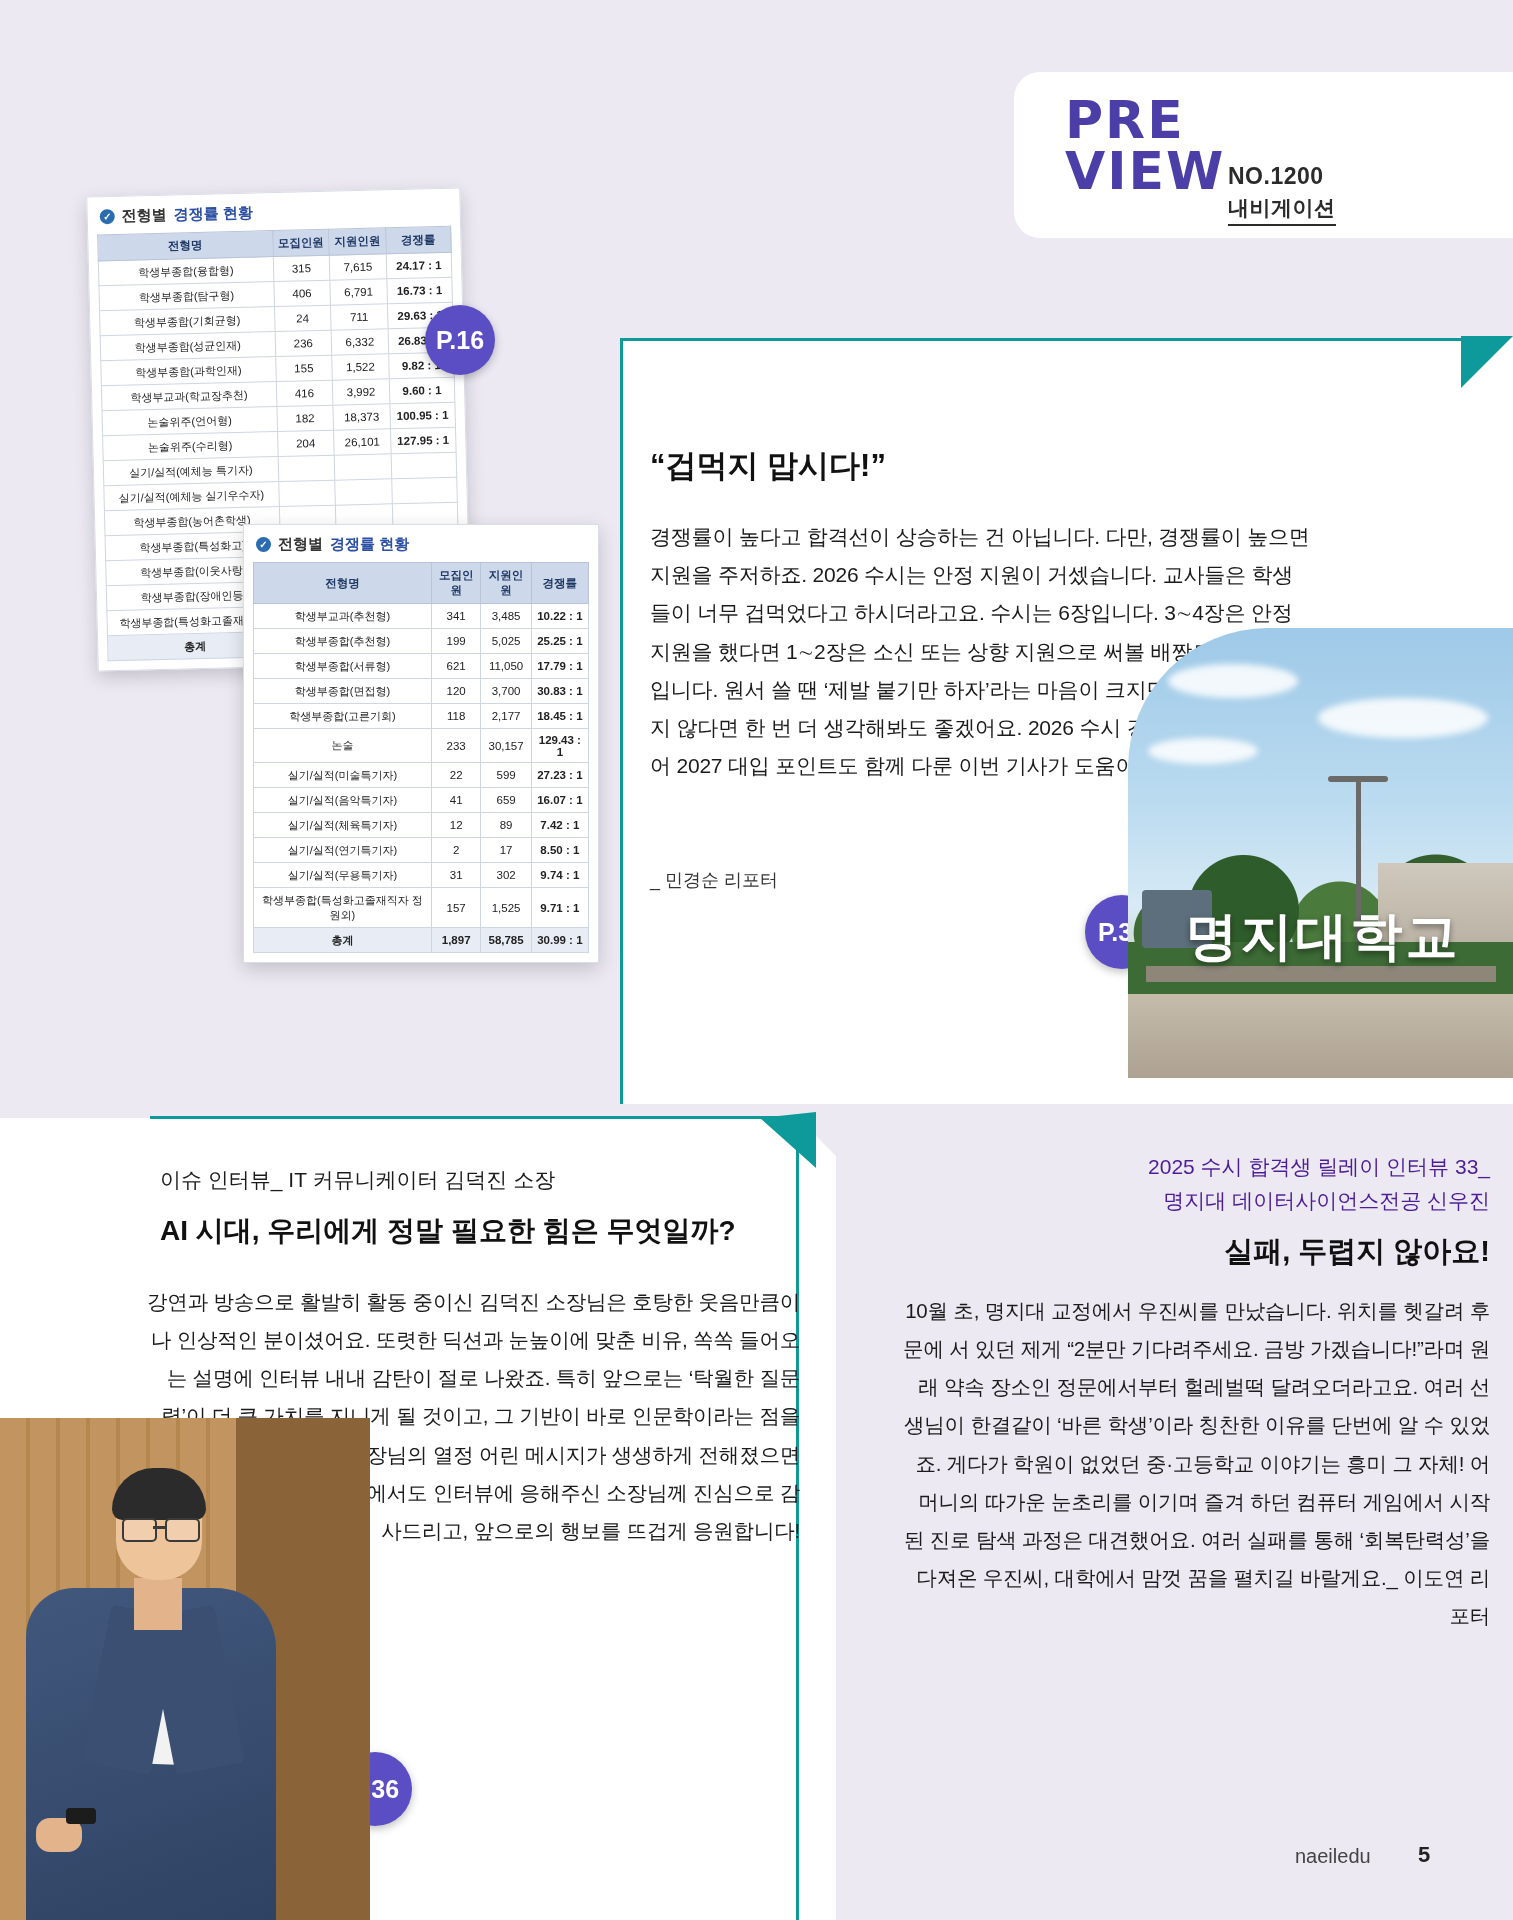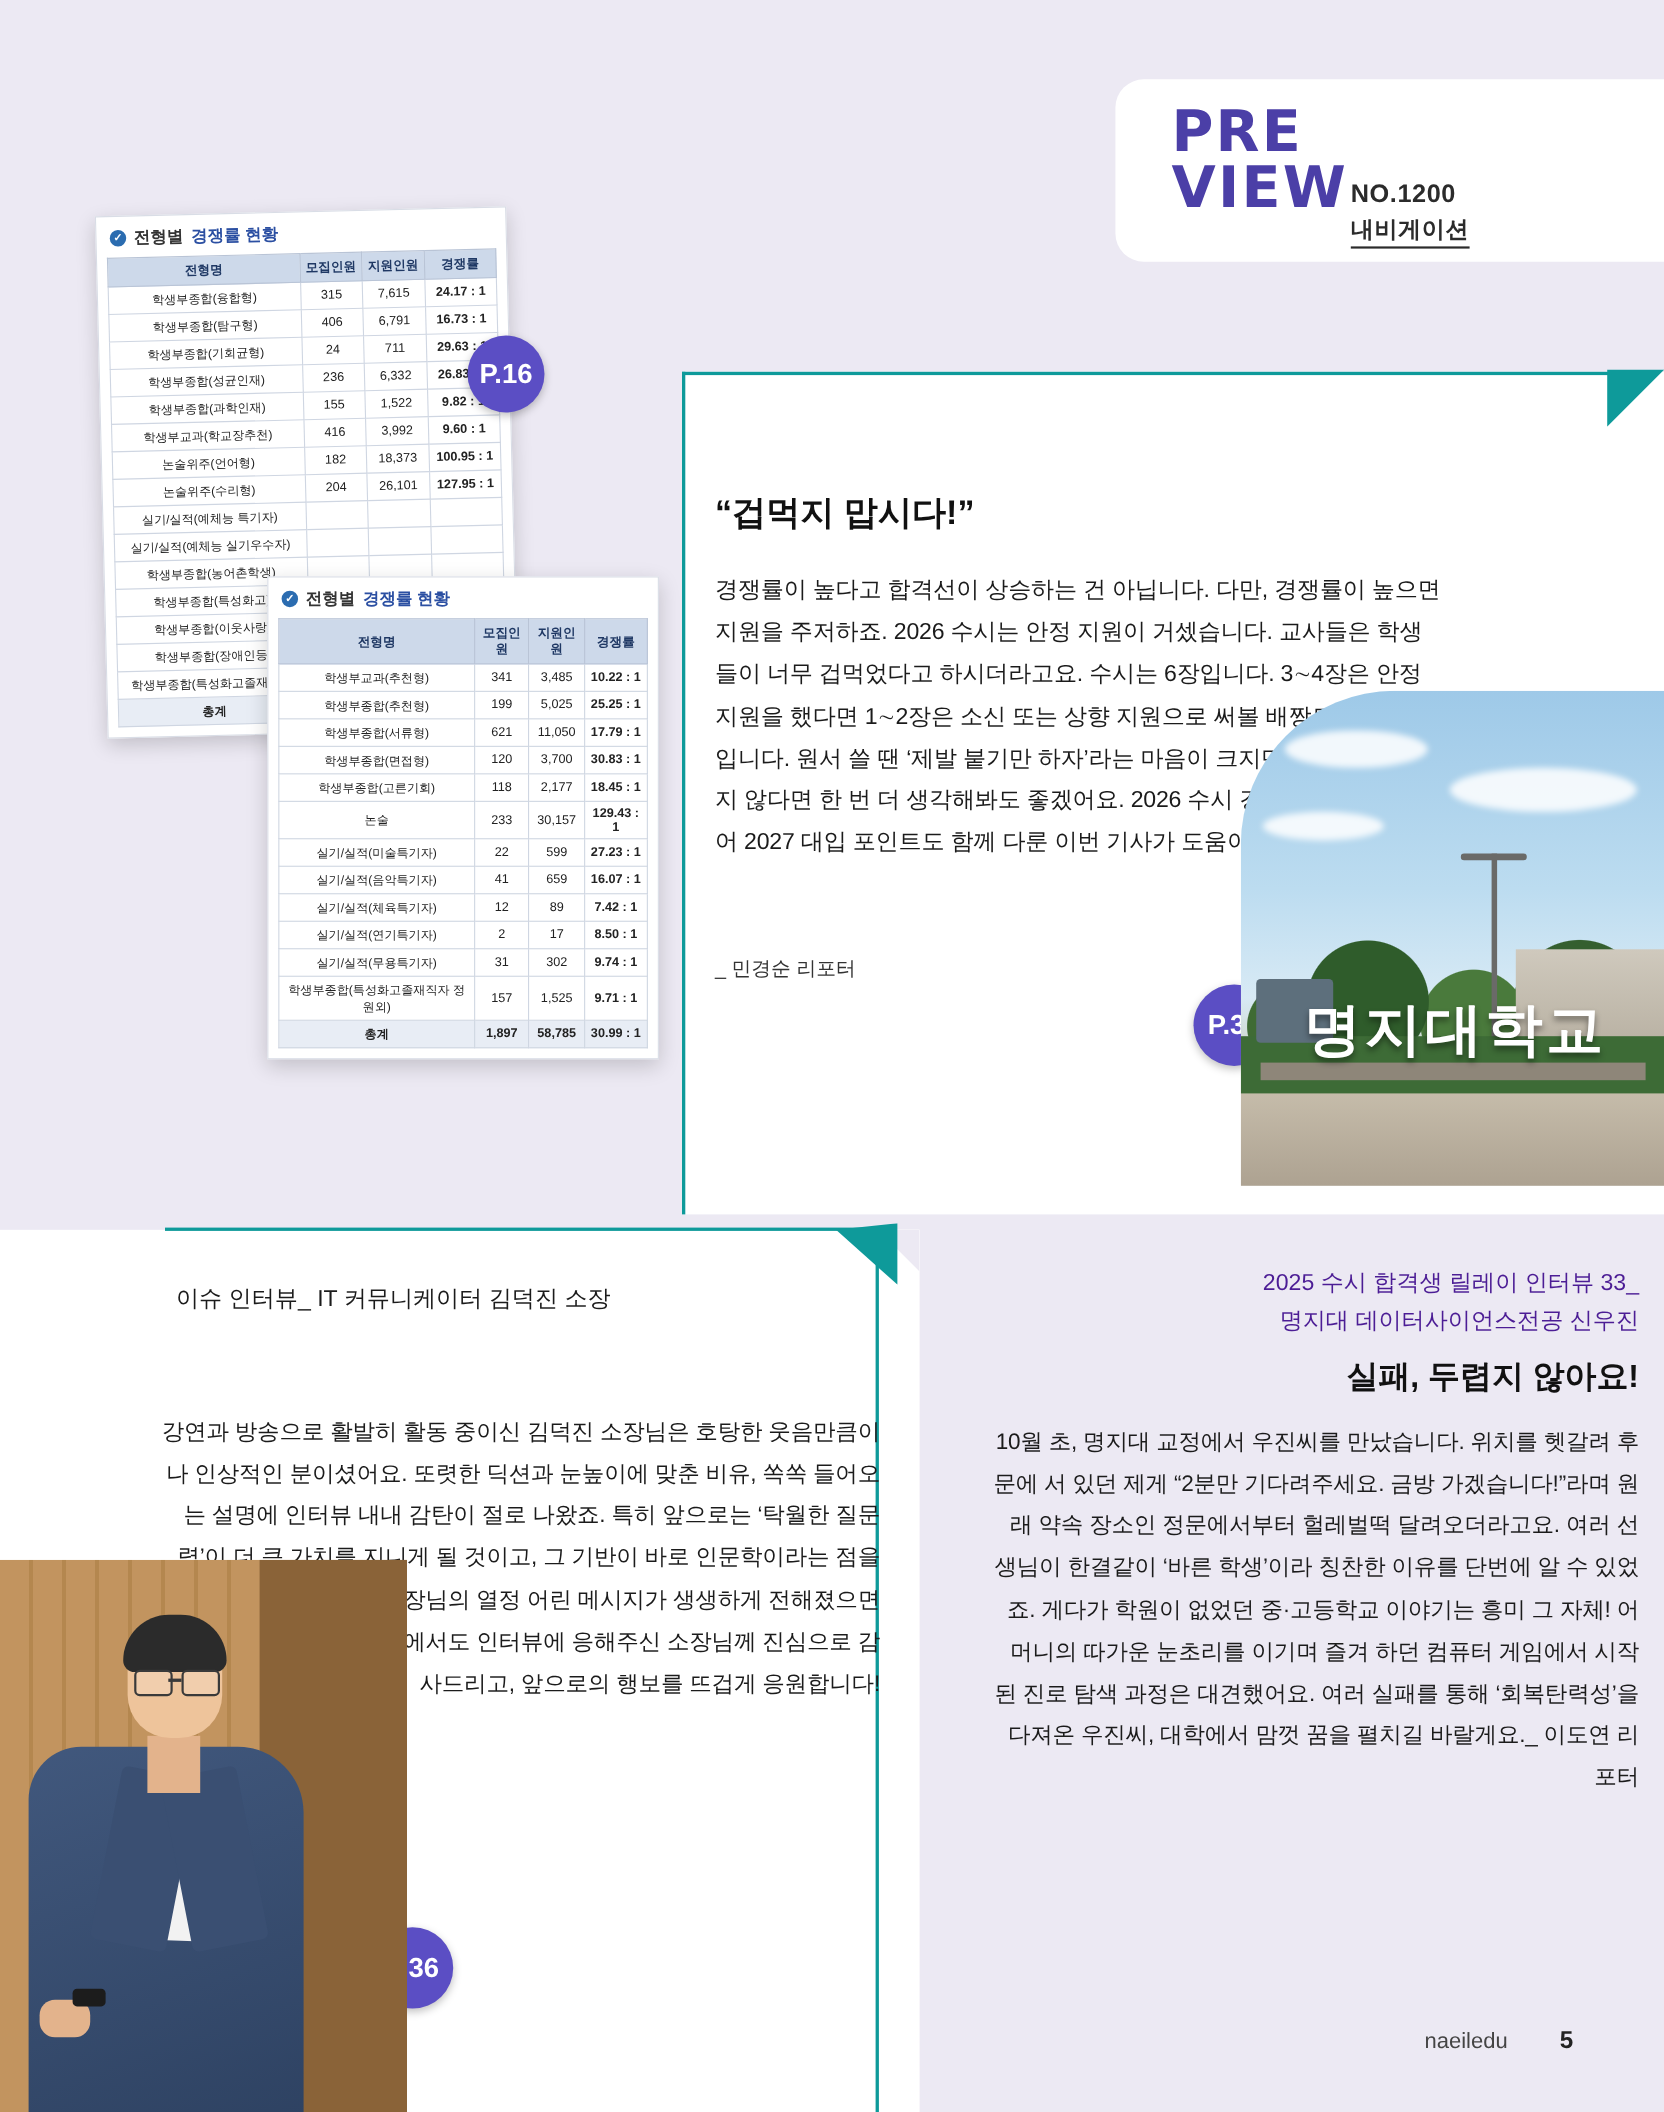--- a/index.html
+++ b/index.html
@@ -573,20 +573,21 @@
     <div class="building"></div>
     <div class="pole"></div>
     <div class="ground"></div>
     <div class="hedge"></div>
     <div class="kiosk"></div>
     <div class="signbase"></div>
     <div class="signtext">명지대학교</div>
   </div>
 
   <div class="issue-kicker">이슈 인터뷰_ IT 커뮤니케이터 김덕진 소장</div>
+  <div class="issue-head">AI 시대, 우리에게 정말 필요한 힘은 무엇일까?</div>
   <div class="issue-body">강연과 방송으로 활발히 활동 중이신 김덕진 소장님은 호탕한 웃음만큼이나 인상적인 분이셨어요. 또렷한 딕션과 눈높이에 맞춘 비유, 쏙쏙 들어오는 설명에 인터뷰 내내 감탄이 절로 나왔죠. 특히 앞으로는 ‘탁월한 질문력’이 더 큰 가치를 지니게 될 것이고, 그 기반이 바로 인문학이라는 점을 거듭 짚어주셨습니다. 소장님의 열정 어린 메시지가 생생하게 전해졌으면 좋겠습니다. 바쁜 일정 속에서도 인터뷰에 응해주신 소장님께 진심으로 감사드리고, 앞으로의 행보를 뜨겁게 응원합니다!</div>
   <div class="issue-reporter">_ 박선영 리포터</div>
 
   <div class="portrait">
     <div class="wall"></div>
     <div class="wall2"></div>
     <div class="body"></div>
     <div class="shirt"></div>
     <div class="lapelL"></div>
     <div class="lapelR"></div>

